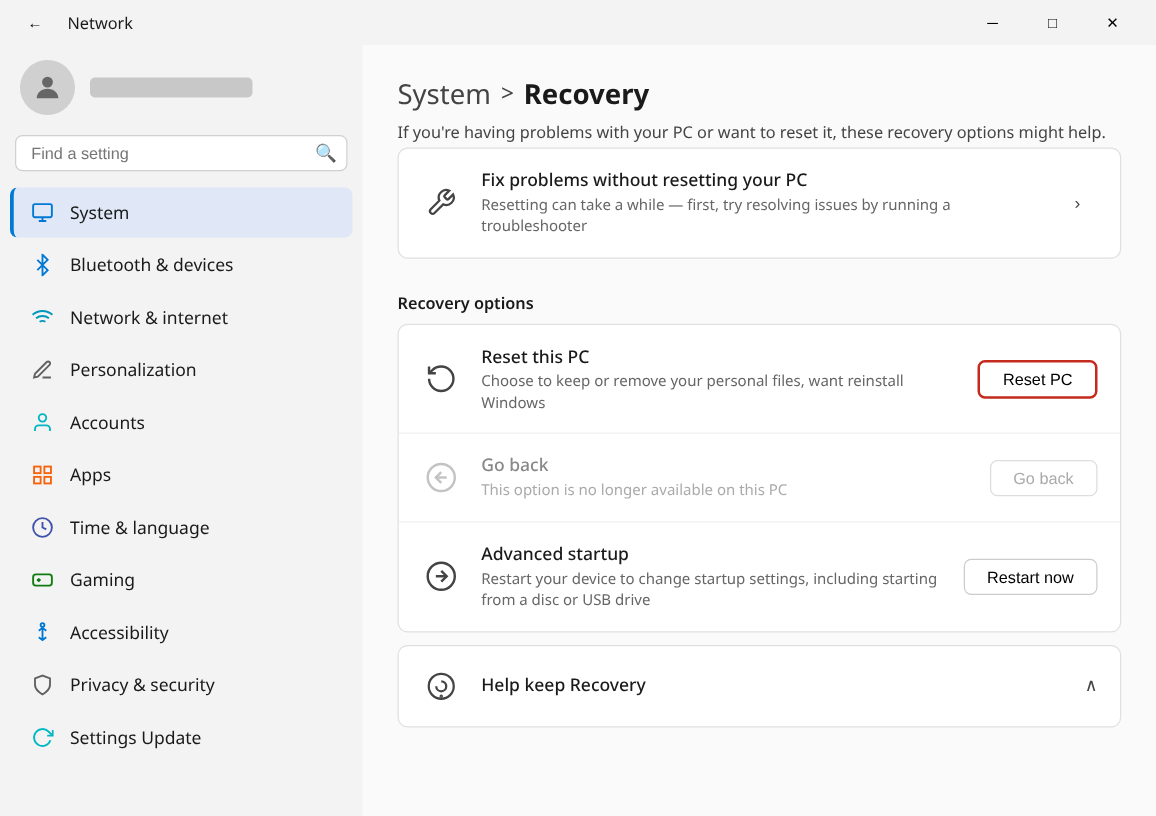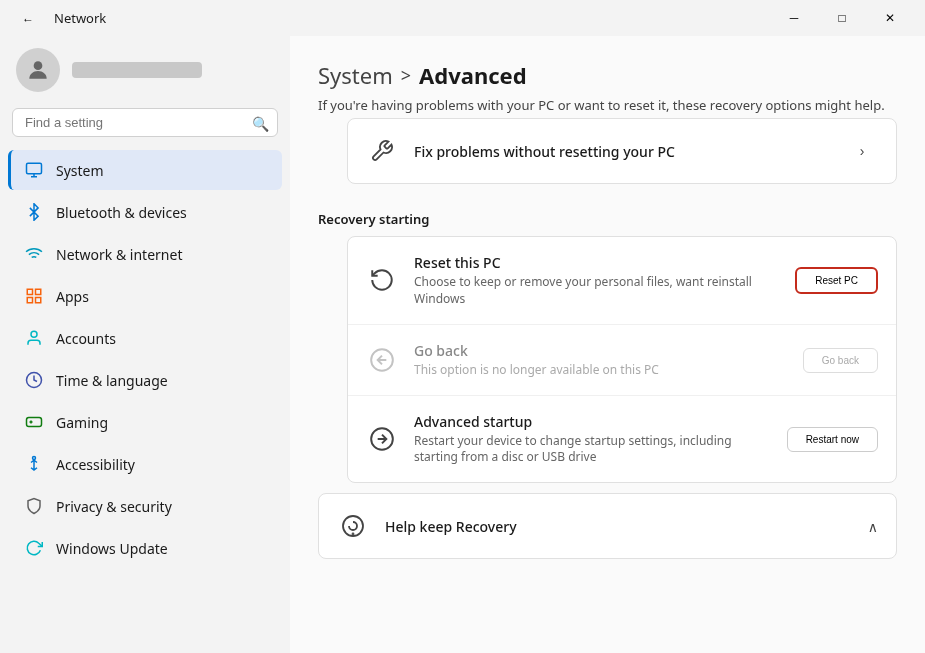--- a/index.html
+++ b/index.html
@@ -165,21 +165,20 @@
       font-size: 13px;
       color: #444;
       margin-bottom: 4px;
       line-height: 1.4;
     }
     .card {
       background: white;
       border: 1px solid #e0e0e0;
       border-radius: 8px;
       margin-bottom: 10px;
-      margin-left: 29px;
     }
     .card-item {
       display: flex;
       align-items: center;
       padding: 16px 18px;
       border-bottom: 1px solid #f0f0f0;
       gap: 16px;
     }
     .card-item:last-child { border-bottom: none; }
     .card-item-icon {
@@ -202,21 +201,21 @@
       font-size: 12px;
       color: #666;
       margin-top: 2px;
       line-height: 1.4;
     }
     .card-item-desc.disabled { color: #aaa; }
     .card-item-action { flex-shrink: 0; }
     .btn {
       padding: 6px 18px;
       border-radius: 6px;
-      font-size: 10px;
+      font-size: 13px;
       cursor: pointer;
       border: 1px solid #ccc;
       background: white;
     }
     .btn.disabled {
       color: #aaa;
       cursor: default;
       border-color: #ddd;
     }
     .btn.highlighted {
@@ -319,40 +318,48 @@
     </div>
     <div class="nav-item">
       <div class="nav-icon teal">
         <svg width="18" height="18" viewBox="0 0 24 24" fill="none" stroke="#0099bc" stroke-width="2">
             <path d="M1.42 9a16 16 0 0121.16 0M5.15 12.75a11 11 0 0113.7 0M8.88 16.5a6 6 0 016.24 0M12 20h.01"></path>
           </svg>
       </div>
       <span>Network &amp; internet</span>
     </div>
     <div class="nav-item">
+      <div class="nav-icon gray">
+        <svg width="18" height="18" viewBox="0 0 24 24" fill="none" stroke="#616161" stroke-width="2">
+            <path d="M12 20h9M16.5 3.5a2.121 2.121 0 013 3L7 19l-4 1 1-4L16.5 3.5z"></path>
+          </svg>
+      </div>
+      <span>Personalization</span>
+    </div>
+    <div class="nav-item">
+      <div class="nav-icon cyan">
+        <svg width="18" height="18" viewBox="0 0 24 24" fill="none" stroke="#00b7c3" stroke-width="2">
+            <path d="M20 21v-2a4 4 0 00-4-4H8a4 4 0 00-4 4v2"></path>
+            <circle cx="12" cy="7" r="4"></circle>
+          </svg>
+      </div>
+      <span>Accounts</span>
+    </div>
+    <div class="nav-item">
       <div class="nav-icon orange">
         <svg width="18" height="18" viewBox="0 0 24 24" fill="none" stroke="#f7630c" stroke-width="2">
             <rect x="3" y="3" width="7" height="7"></rect>
             <rect x="14" y="3" width="7" height="7"></rect>
             <rect x="3" y="14" width="7" height="7"></rect>
             <rect x="14" y="14" width="7" height="7"></rect>
           </svg>
       </div>
       <span>Apps</span>
     </div>
     <div class="nav-item">
-      <div class="nav-icon cyan">
-        <svg width="18" height="18" viewBox="0 0 24 24" fill="none" stroke="#00b7c3" stroke-width="2">
-            <path d="M20 21v-2a4 4 0 00-4-4H8a4 4 0 00-4 4v2"></path>
-            <circle cx="12" cy="7" r="4"></circle>
-          </svg>
-      </div>
-      <span>Accounts</span>
-    </div>
-    <div class="nav-item">
       <div class="nav-icon indigo">
         <svg width="18" height="18" viewBox="0 0 24 24" fill="none" stroke="#4052ab" stroke-width="2">
             <circle cx="12" cy="12" r="10"></circle>
             <polyline points="12 6 12 12 16 14"></polyline>
           </svg>
       </div>
       <span>Time &amp; language</span>
     </div>
     <div class="nav-item">
       <div class="nav-icon green">
@@ -380,47 +387,48 @@
       </div>
       <span>Privacy &amp; security</span>
     </div>
     <div class="nav-item">
       <div class="nav-icon cyan">
         <svg width="18" height="18" viewBox="0 0 24 24" fill="none" stroke="#00b7c3" stroke-width="2">
             <polyline points="23 4 23 10 17 10"></polyline>
             <path d="M20.49 15a9 9 0 11-2.12-9.36L23 10"></path>
           </svg>
       </div>
-      <span>Windows Update</span>
+      <span>Settings Update</span>
     </div>
   </div>
 
   <div class="main-content">
     <div class="breadcrumb">
       <span class="breadcrumb-system">System</span>
       <span class="breadcrumb-sep">&gt;</span>
-      <span class="breadcrumb-current">Advanced</span>
+      <span class="breadcrumb-current">Recovery</span>
     </div>
     <p class="page-subtitle">If you're having problems with your PC or want to reset it, these recovery options might help.</p>
 
     <div class="card">
       <div class="card-item">
         <div class="card-item-icon">
           <svg width="24" height="24" viewBox="0 0 24 24" fill="none" stroke="#444" stroke-width="1.8">
               <path d="M14.7 6.3a1 1 0 000 1.4l1.6 1.6a1 1 0 001.4 0l3.77-3.77a6 6 0 01-7.94 7.94l-6.91 6.91a2.12 2.12 0 01-3-3l6.91-6.91a6 6 0 017.94-7.94l-3.76 3.76z"></path>
             </svg>
         </div>
         <div class="card-item-text">
           <div class="card-item-title">Fix problems without resetting your PC</div>
+          <div class="card-item-desc">Resetting can take a while — first, try resolving issues by running a troubleshooter</div>
         </div>
         <button class="chevron-btn">›</button>
       </div>
     </div>
 
-    <div class="section-title">Recovery starting</div>
+    <div class="section-title">Recovery options</div>
 
     <div class="card">
 
       <div class="card-item">
         <div class="card-item-icon">
           <svg width="26" height="26" viewBox="0 0 24 24" fill="none" stroke="#444" stroke-width="1.8">
               <path d="M3 12a9 9 0 109-9 9.75 9.75 0 00-6.74 2.74L3 8"></path>
               <path d="M3 3v5h5"></path>
             </svg>
         </div>

